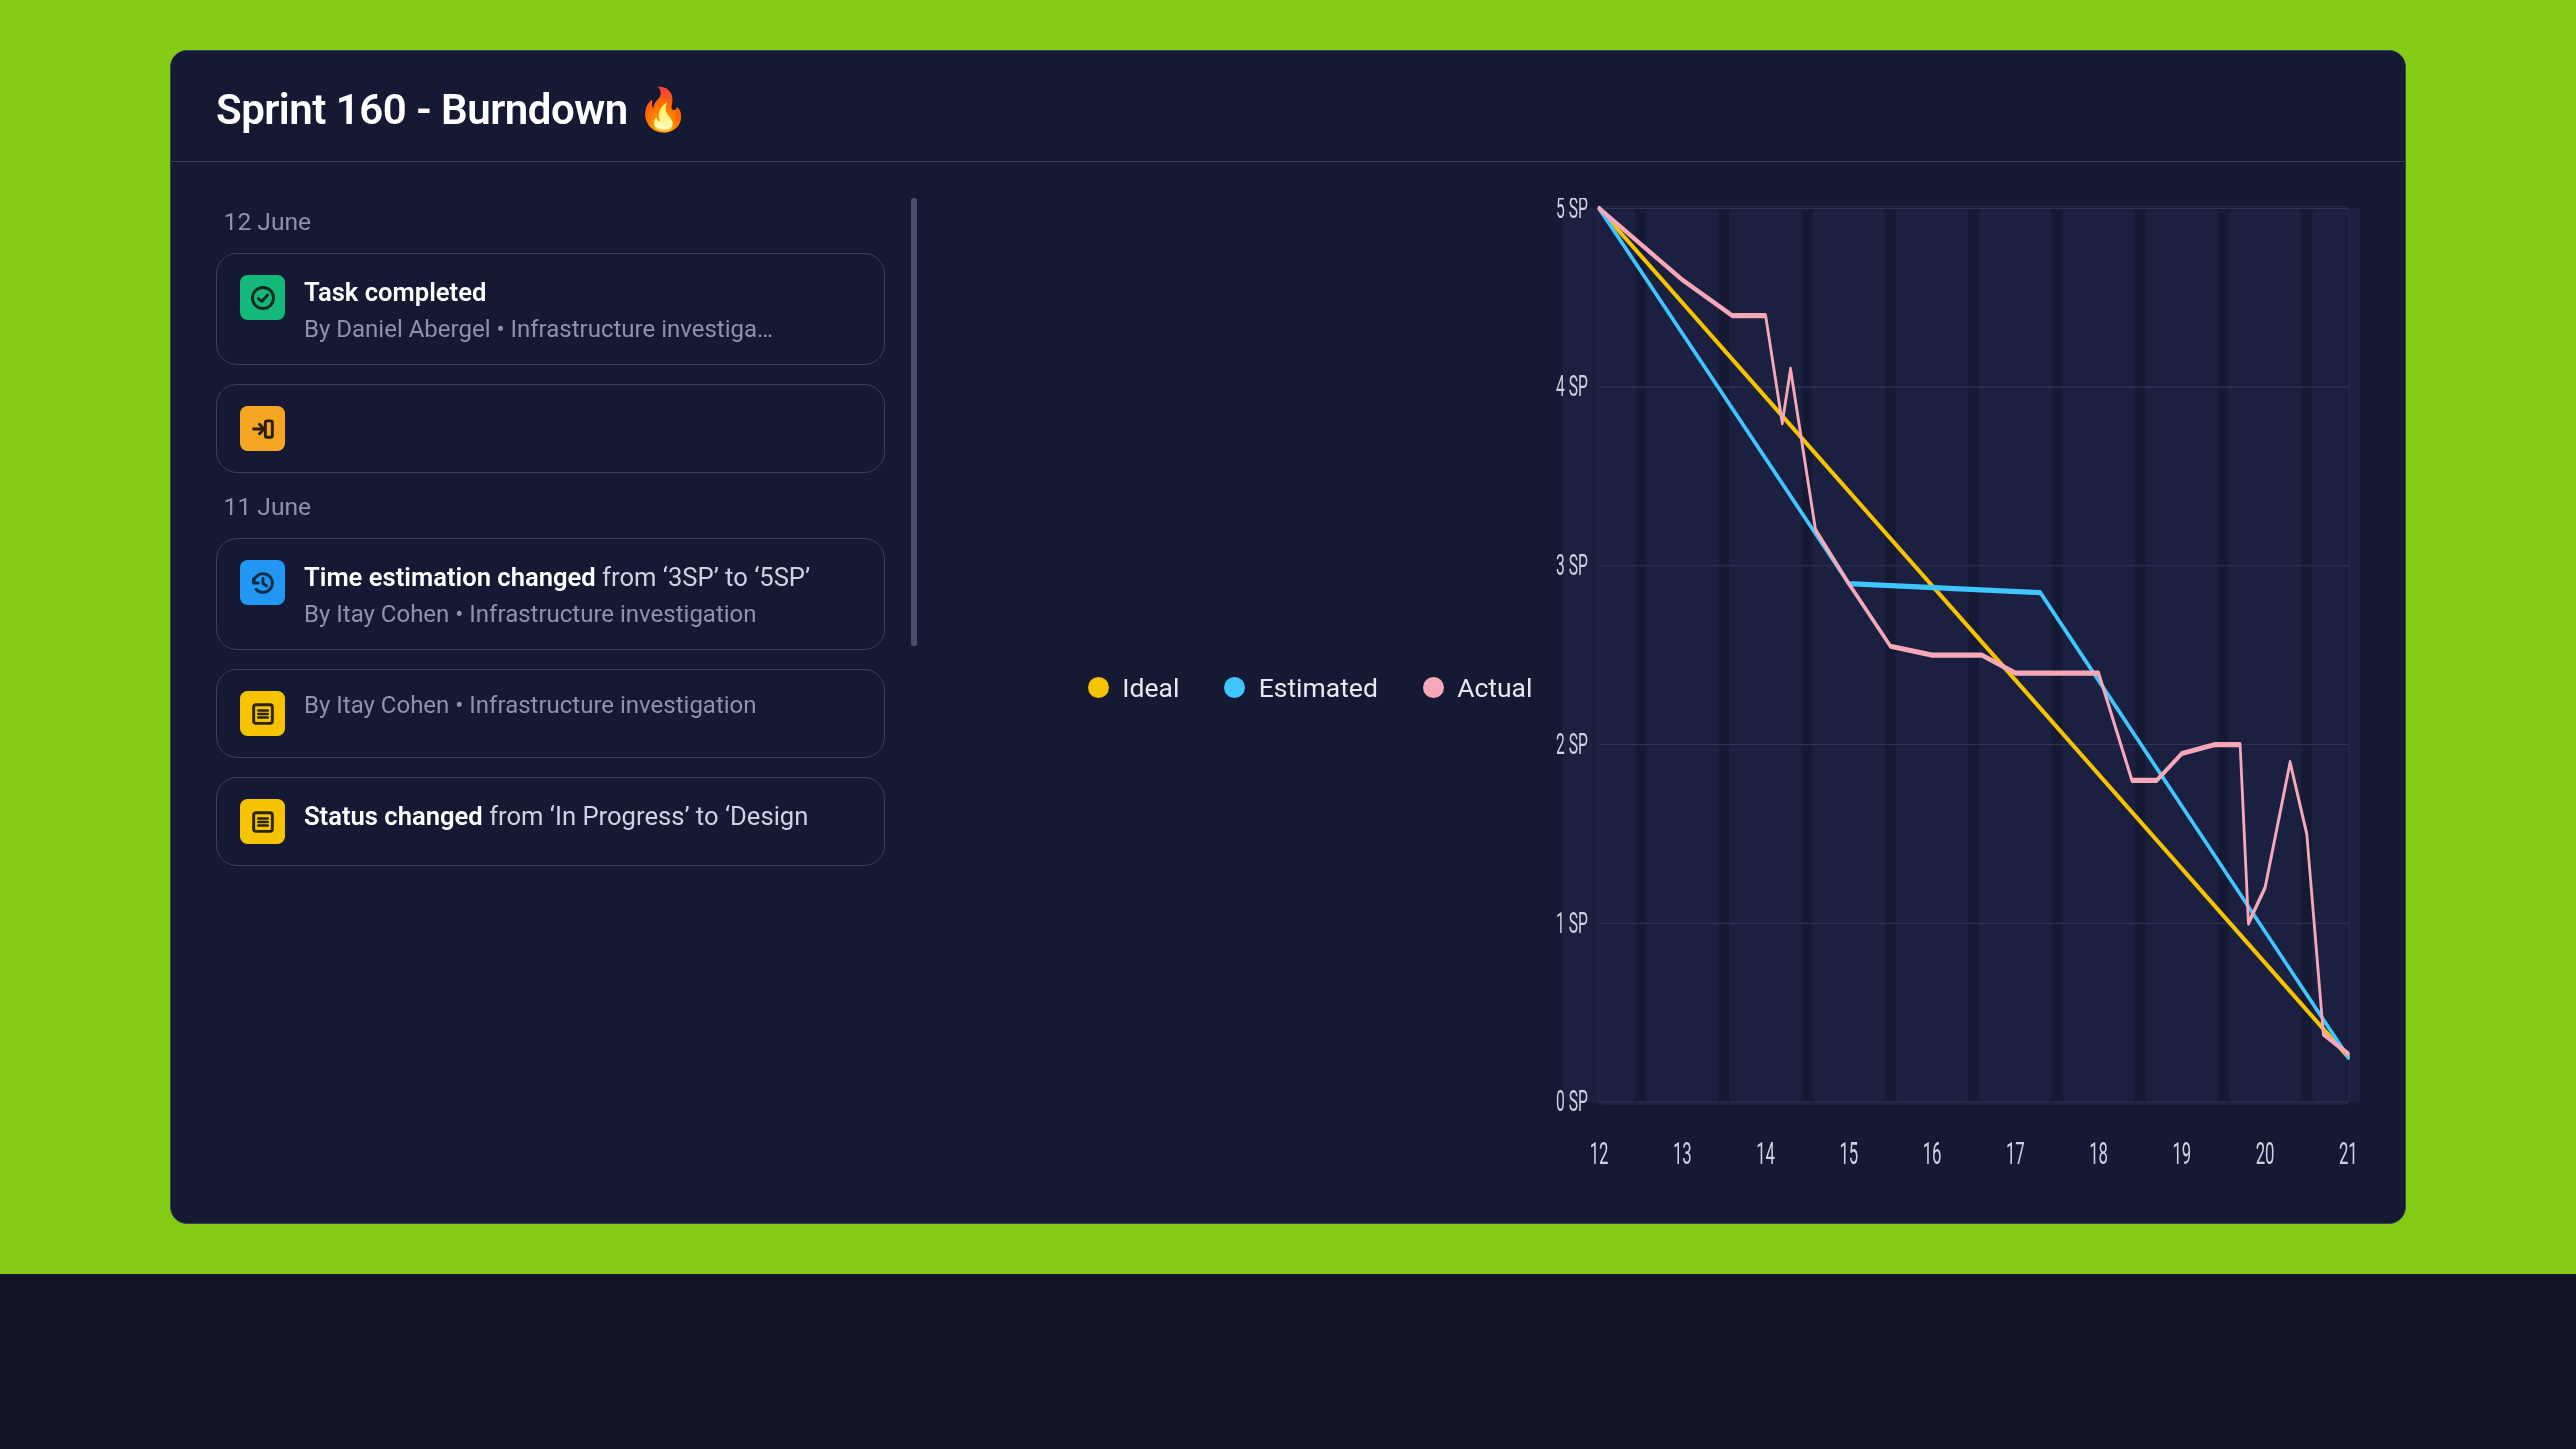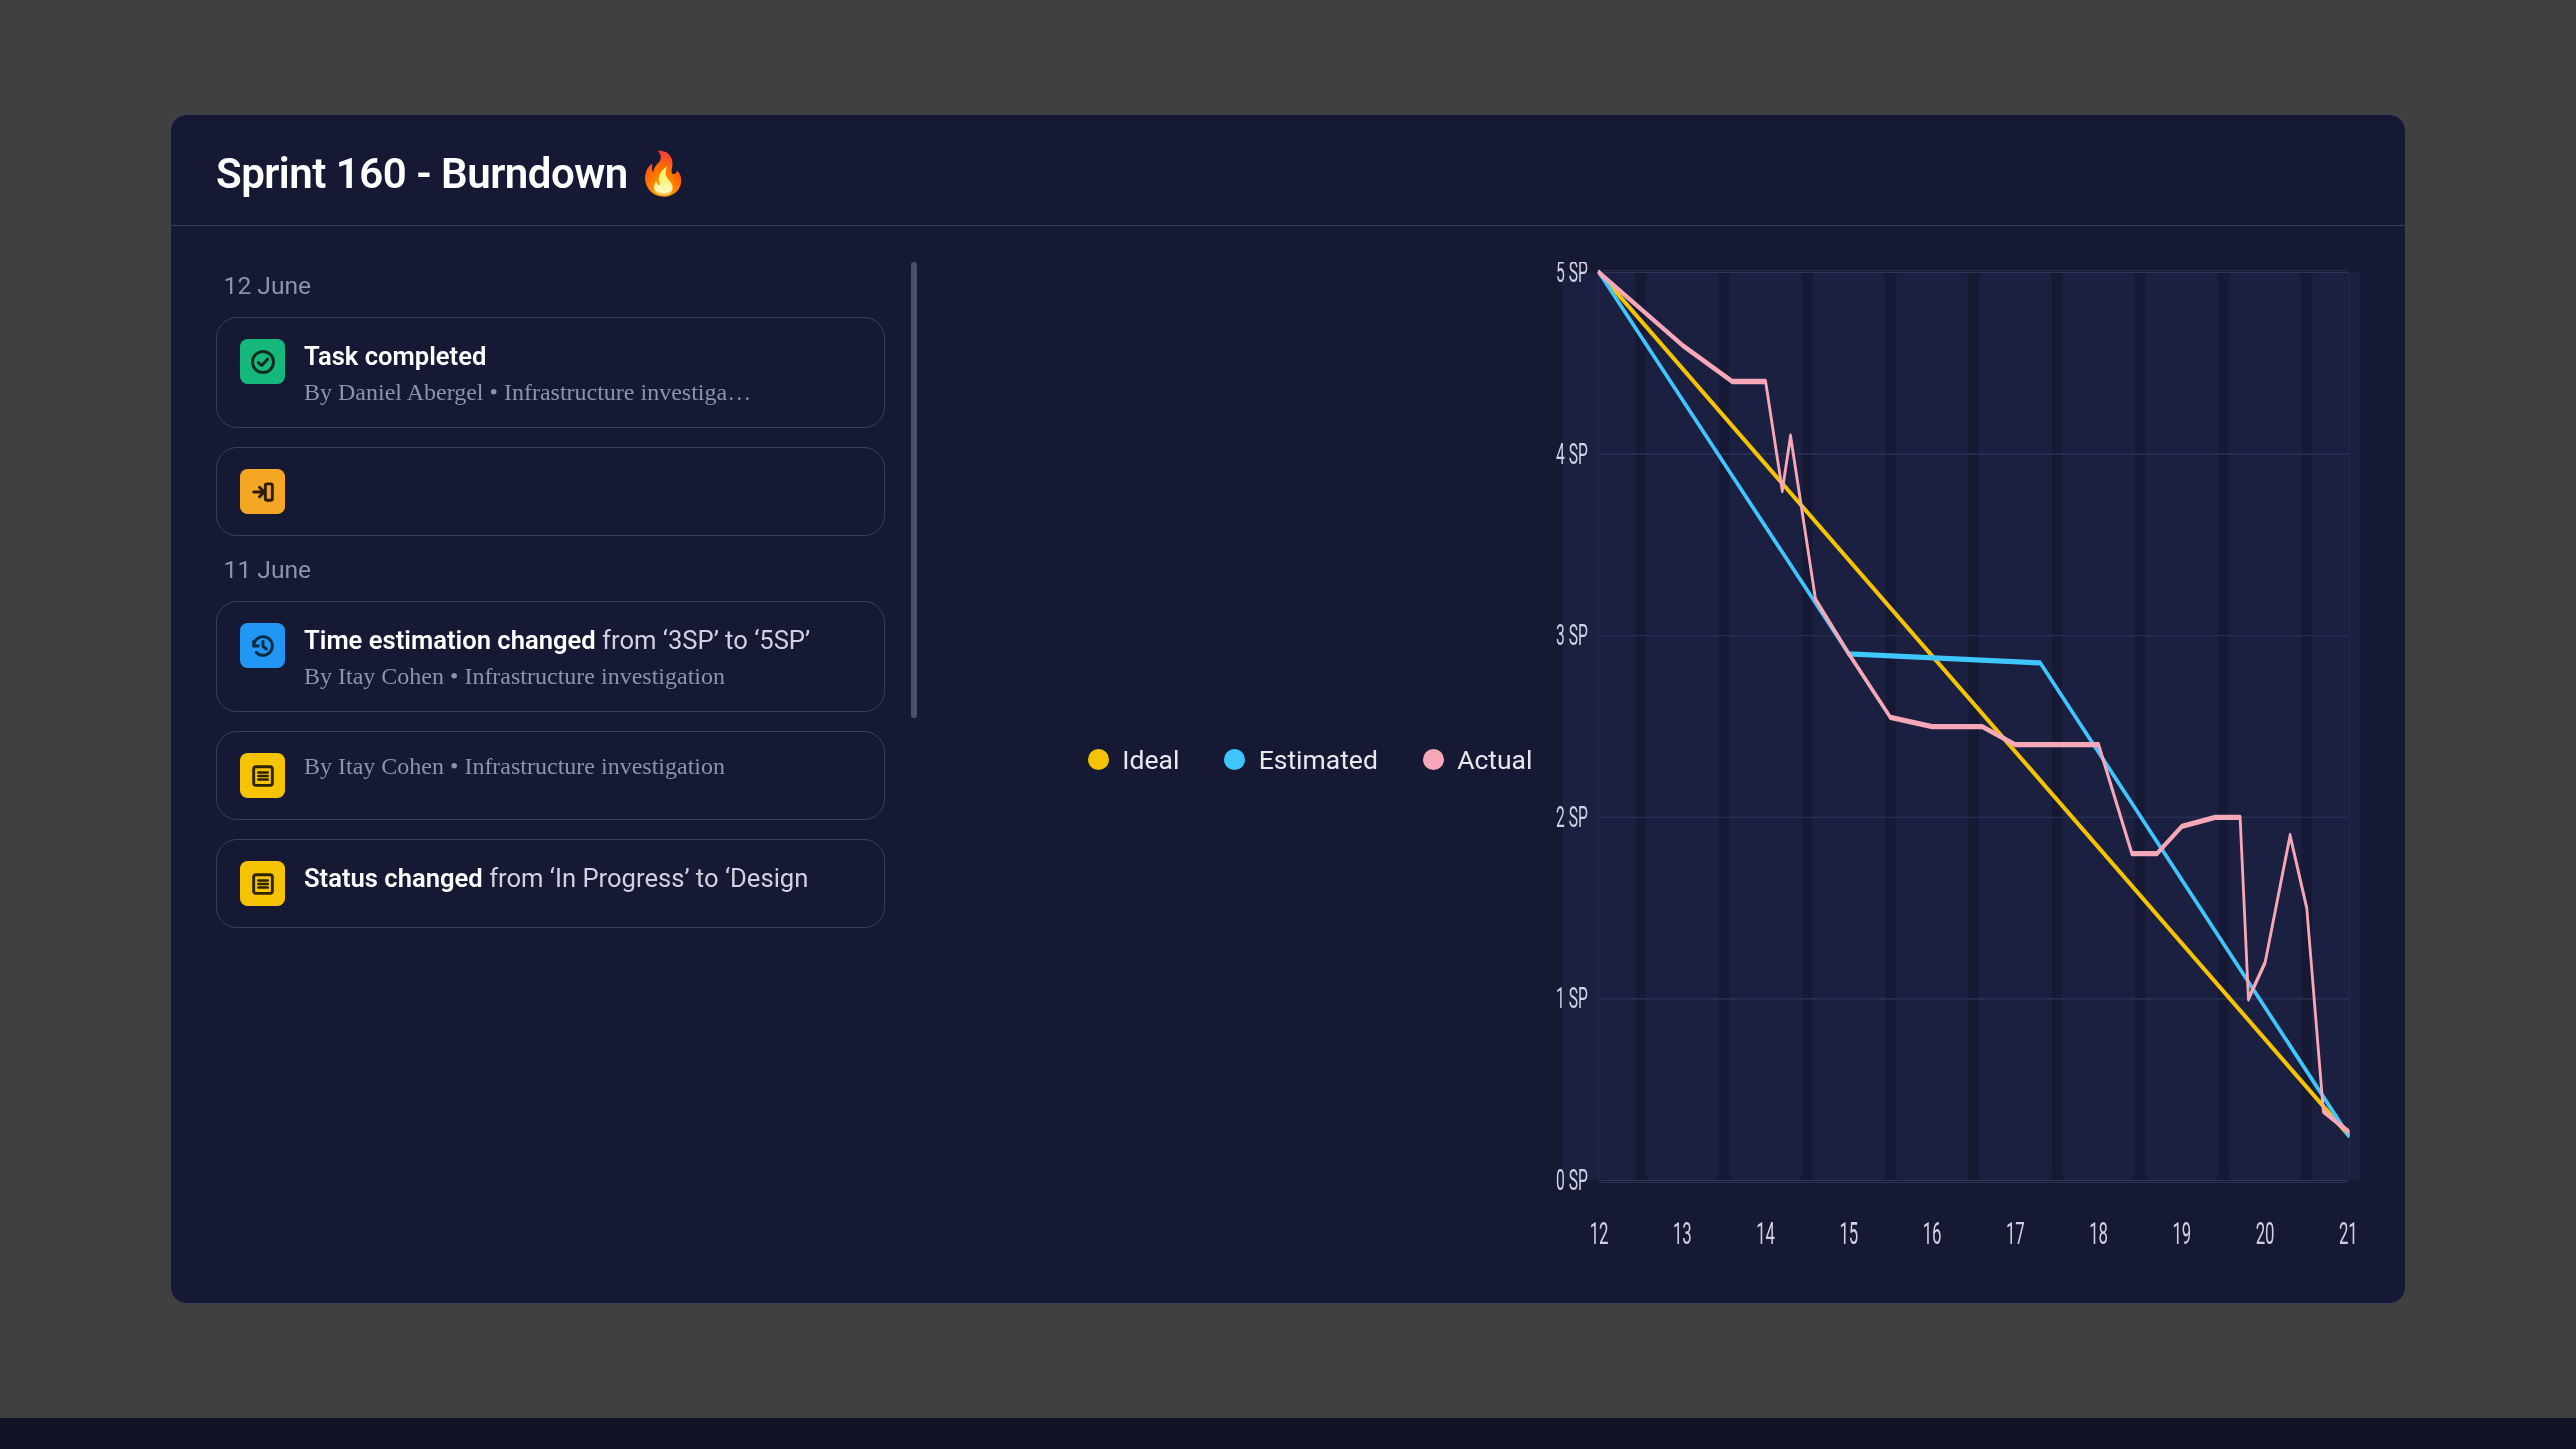--- a/index.html
+++ b/index.html
@@ -6,25 +6,25 @@
   html, body {
     width: 100%;
     height: 100%;
     background: #111427;
     font-family: -apple-system, BlinkMacSystemFont, "Segoe UI", Roboto, "Helvetica Neue", Arial, sans-serif;
     color: #e8e9ed;
     overflow: hidden;
   }
   .stage {
     width: 2576px;
-    height: 1418px;
+    height: 1274px;
     transform-origin: top left;
-    background: #404040;
+    background: #84cc16;
     position: relative;
-    padding: 114px 170px;
+    padding: 50px 170px;
   }
   .panel {
     width: 100%;
     height: 100%;
     border: 0.9px solid #3a3f5c;
     border-radius: 17px;
     background: #151933;
     display: flex;
     flex-direction: column;
     overflow: hidden;
@@ -113,21 +113,20 @@
     text-overflow: ellipsis;
     margin-bottom: 5.7px;
   }
   .event-title .strong { color: #ffffff; font-weight: 600; }
   .event-sub {
     font-size: 24px;
     color: #8d92ad;
     white-space: nowrap;
     overflow: hidden;
     text-overflow: ellipsis;
-    font-family: Liberation Serif, serif;
   }
 
   
   .chart-col {
     flex: 1;
     display: flex;
     flex-direction: row;
     min-width: 0;
   }
   .legend {

